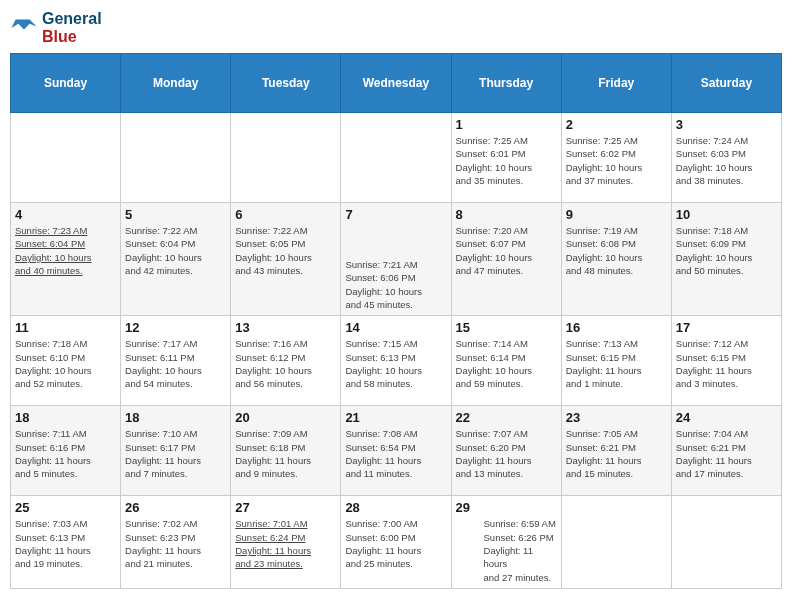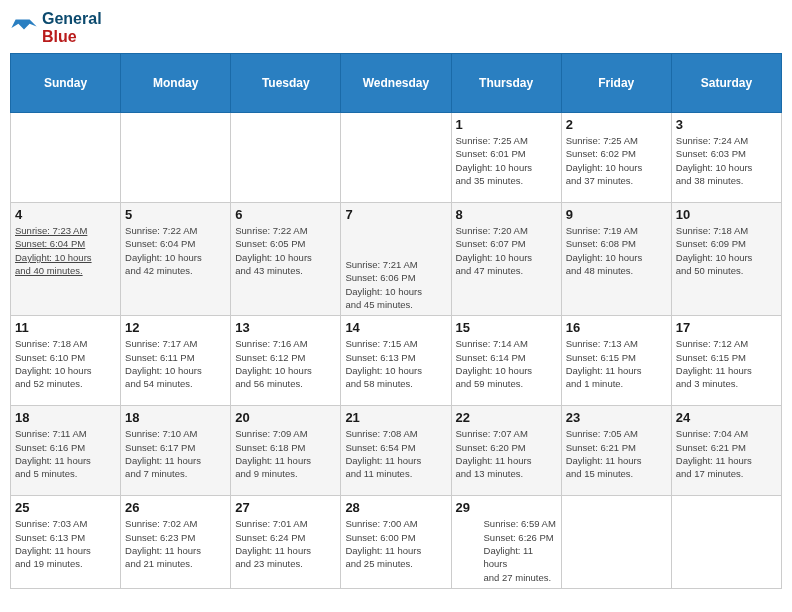--- a/index.html
+++ b/index.html
@@ -300,21 +300,21 @@
         </td>
         <td>
           <div class="day-num">26</div>
           <div class="day-info" style="white-space: pre-line;">Sunrise: 7:02 AM
 Sunset: 6:23 PM
 Daylight: 11 hours
 and 21 minutes.</div>
         </td>
         <td>
           <div class="day-num">27</div>
-          <div class="day-info" style="white-space: pre-line;">Sunrise: 7:01 AM
+          <div class="day-info" style="white-space: pre-line; text-decoration: underline;">Sunrise: 7:01 AM
 Sunset: 6:24 PM
 Daylight: 11 hours
 and 23 minutes.</div>
         </td>
         <td>
           <div class="day-num">28</div>
           <div class="day-info" style="white-space: pre-line;">Sunrise: 7:00 AM
 Sunset: 6:00 PM
 Daylight: 11 hours
 and 25 minutes.</div>

